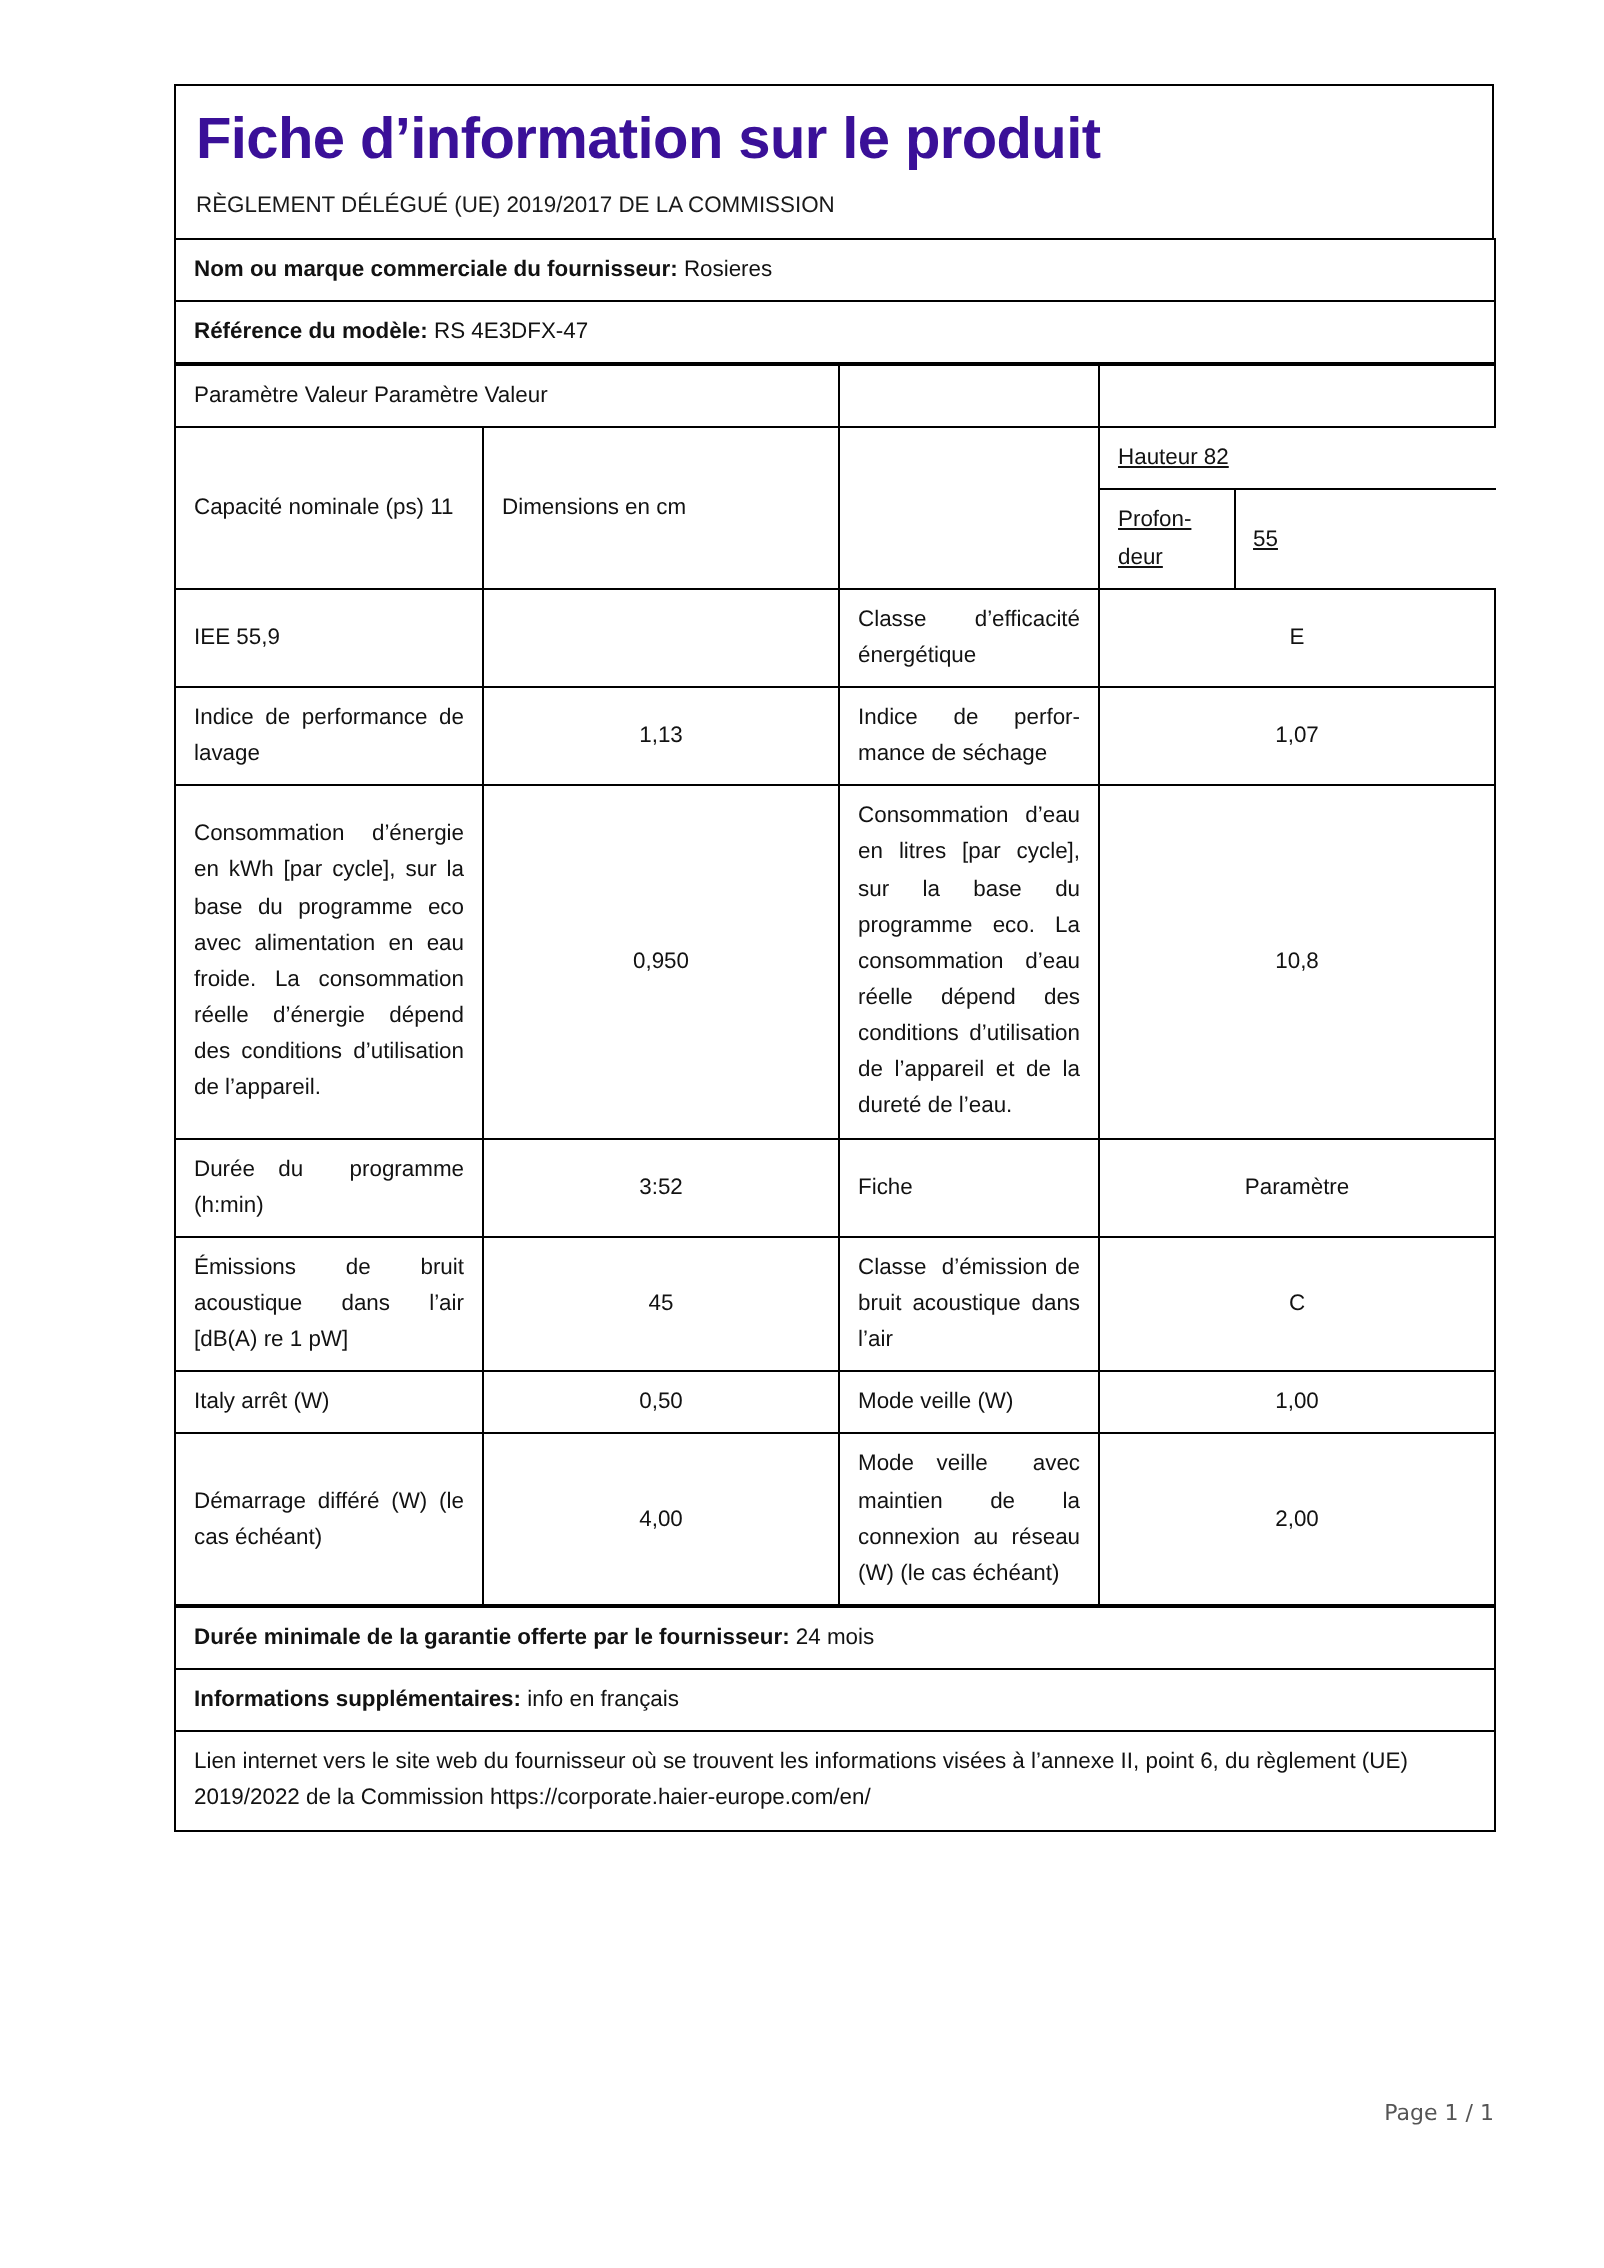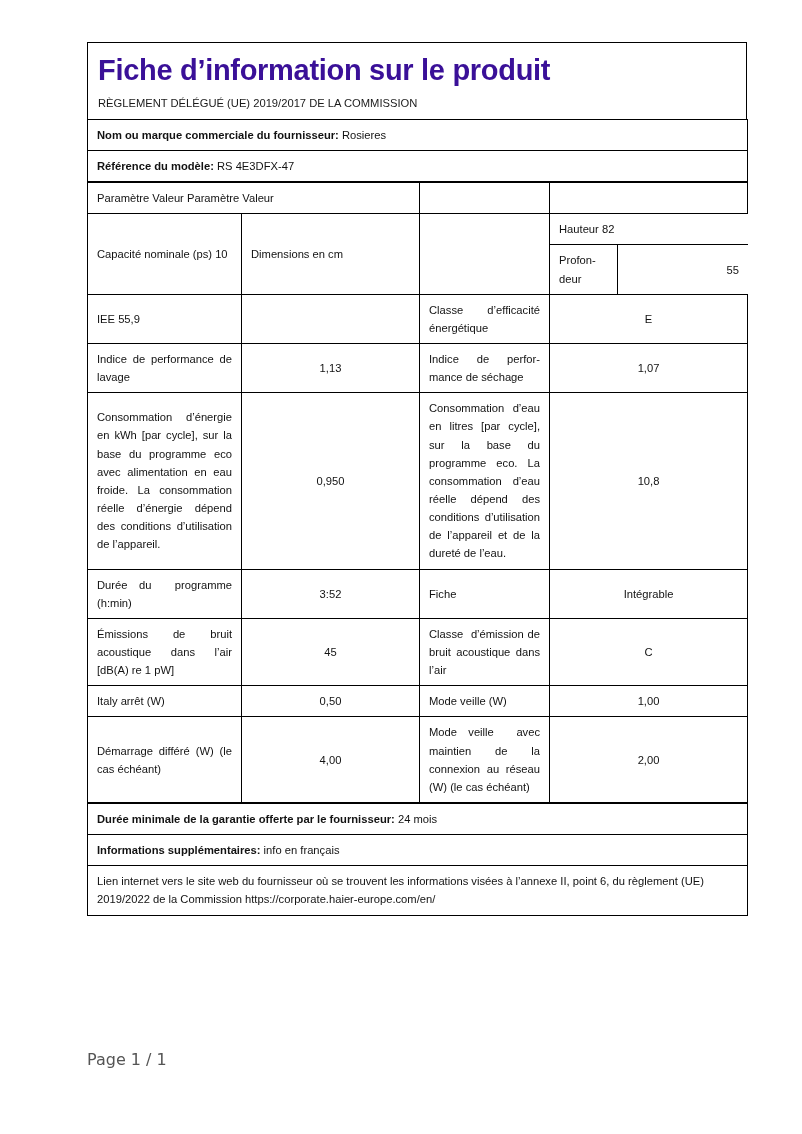--- a/index.html
+++ b/index.html
@@ -81,40 +81,41 @@
 
   
   .dimwrap {
     padding: 0 !important;
     border: none !important;
   }
   table.dim {
     border-collapse: collapse;
     width: 100%;
     table-layout: fixed;
+    text-decoration: underline;
   }
   table.dim td {
     border: 1.1px solid #000;
     font-size: 11.2px;
     line-height: 1.62;
     padding: 6px 9px;
     vertical-align: middle;
   }
   table.dim td.dim-lab {
     border-right: none;
     white-space: nowrap;
     overflow: visible;
     position: relative;
     z-index: 2;
   }
   table.dim td.dim-lab-split {
     border-right: 1.1px solid #000;
   }
   table.dim td.dim-val {
-    text-align: right;
+    text-align: left;
     border-left: none;
   }
   table.dim td.dim-val-split {
     border-left: 1.1px solid #000;
   }
   table.dim tr:first-child td { border-top: none; }
   table.dim tr:last-child td { border-bottom: none; }
   table.dim td:first-child { border-left: none; }
   table.dim td:last-child { border-right: none; }
 
@@ -130,21 +131,22 @@
     padding: 7px 9px;
     text-align: left;
   }
 
   
   .footer {
     position: absolute;
     left: 71px;
     top: 1050px;
     width: 660px;
-    font-size: 16px;
+    text-align: right;
+    font-size: 11px;
     color: #555555;
     font-family: "DejaVu Sans", sans-serif;
   }
 </style>
 </head>
 <body>
 
 <div class="page">
 
   <div class="sheet">
@@ -183,21 +185,21 @@
       </colgroup>
       <tbody>
 
         <tr>
           <td colspan="2" class="r-label">Paramètre Valeur Paramètre Valeur</td>
           <td>&nbsp;</td>
           <td>&nbsp;</td>
         </tr>
 
         <tr>
-          <td class="r-label cap-cell">Capacité nominale (ps) 10</td>
+          <td class="r-label cap-cell">Capacité nominale (ps) 11</td>
           <td class="r-label">Dimensions en cm</td>
           <td>&nbsp;</td>
           <td class="dimwrap">
             <table class="dim">
               <colgroup>
                 <col style="width:67px">
                 <col style="width:131px">
               </colgroup>
               <tbody>
                 <tr>
@@ -231,21 +233,21 @@
           <td class="r-label just">Consommation d’énergie en kWh [par cycle], sur la base du programme eco avec alimentation en eau froide. La consommation réelle d’énergie dépend des conditions d’utilisation de l’appareil.</td>
           <td class="r-value">0,950</td>
           <td class="r-label just">Consommation d’eau en litres [par cycle], sur la base du programme eco. La consommation d’eau réelle dépend des conditions d’utilisation de l’appareil et de la dureté de l’eau.</td>
           <td class="r-value">10,8</td>
         </tr>
 
         <tr>
           <td class="r-label just">Durée du&nbsp; programme (h:min)</td>
           <td class="r-value">3:52</td>
           <td class="r-label">Fiche</td>
-          <td class="r-value">Intégrable</td>
+          <td class="r-value">Paramètre</td>
         </tr>
 
         <tr>
           <td class="r-label just">Émissions de bruit acoustique dans l’air [dB(A) re 1 pW]</td>
           <td class="r-value">45</td>
           <td class="r-label just">Classe&nbsp; d’émission de bruit acoustique dans l’air</td>
           <td class="r-value">C</td>
         </tr>
 
         <tr>

